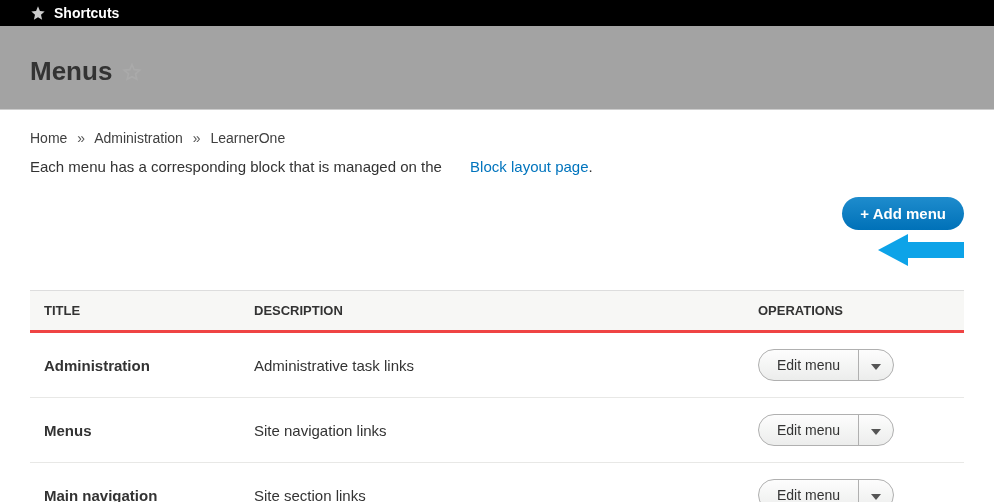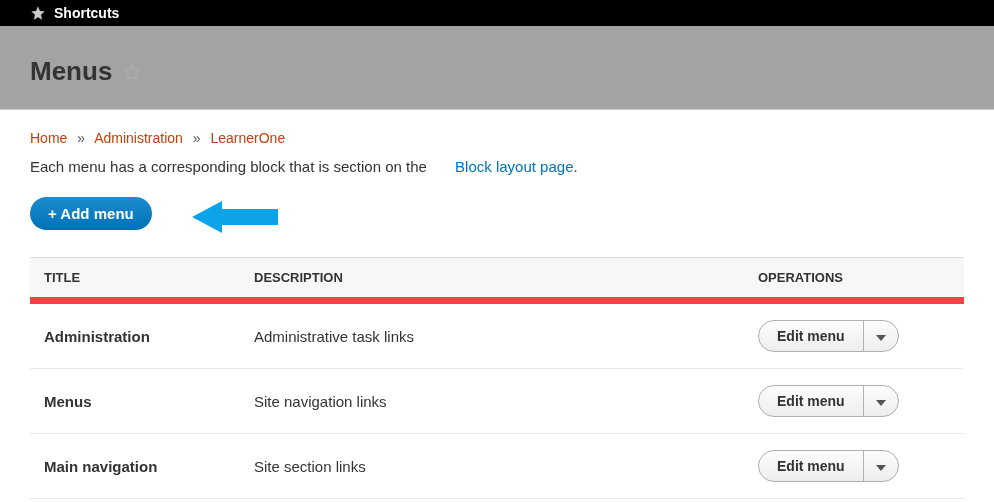--- a/index.html
+++ b/index.html
@@ -48,25 +48,25 @@
     display:inline-flex;
   }
   .content {
     padding: 20px 30px 30px;
   }
   .breadcrumb {
     margin-bottom: 12px;
     font-size: 14px;
     color: #333;
   }
-  .breadcrumb a { color: #c2410c; text-decoration: none; }
+  .breadcrumb a { color: #404040; text-decoration: none; }
   .breadcrumb .sep { margin: 0 6px; color: #555; }
   .desc-text { color: #333; margin: 0 0 22px; font-size: 15px;}
   .desc-text a { color: #0074bd; text-decoration: none; margin-left: 24px; }
-  .action-row { display:flex; align-items:flex-start; margin-bottom: 20px; }
+  .action-row { display:flex; align-items:flex-end; margin-bottom: 20px; flex-direction: column; }
   .btn-primary {
     background: #0071b8;
     background: linear-gradient(#1e8ccd, #0071b8);
     color: #fff;
     border: none;
     border-radius: 22px;
     padding: 8px 18px;
     font-size: 15px;
     font-weight: bold;
     cursor: pointer;
@@ -78,21 +78,21 @@
   table.listing {
     width: 100%;
     border-collapse: collapse;
   }
   table.listing th {
     text-align: left;
     font-size: 13px;
     font-weight: bold;
     padding: 12px 14px;
     border-top: 1px solid #ddd;
-    border-bottom: 7px solid #ef4444;
+    border-bottom: 3px solid #ef4444;
     background: #f7f7f5;
     color: #333;
   }
   table.listing td {
     padding: 16px 14px;
     border-bottom: 1px solid #e8e8e6;
     font-size: 15px;
     color: #333;
     vertical-align: middle;
   }
@@ -103,21 +103,21 @@
     border-radius: 22px;
     overflow: hidden;
     border: 1px solid #b0b0b0;
     background: linear-gradient(#fdfdfd, #ecedec);
   }
   .dropbutton button {
     background: transparent;
     border: none;
     padding: 7px 18px;
     font-size: 14px;
-    font-weight: bold;
+    font-weight: normal;
     color: #333;
     cursor: pointer;
   }
   .dropbutton .toggle {
     border-left: 1px solid #b0b0b0;
     padding: 7px 12px;
     display:flex; align-items:center; justify-content:center;
   }
   .col-title { width: 210px; }
   .col-ops { width: 220px; }
@@ -151,21 +151,21 @@
 
   <div class="breadcrumb">
     <a href="#">Home</a>
     <span class="sep">»</span>
     <a href="#">Administration</a>
     <span class="sep">»</span>
     <a href="#">LearnerOne</a>
   </div>
 
   <p class="desc-text">
-    <span>Each menu has a corresponding block that is section on the </span><a href="#">Block layout page</a><span>.</span>
+    <span>Each menu has a corresponding block that is managed on the </span><a href="#">Block layout page</a><span>.</span>
   </p>
 
   <div class="action-row">
     <button class="btn-primary">+ Add menu</button>
     <span class="arrow-annotation">
       <svg width="86" height="40" viewBox="0 0 86 40">
         <polygon points="0,20 30,4 30,12 86,12 86,28 30,28 30,36" fill="#0da3e8"></polygon>
       </svg>
     </span>
   </div>

